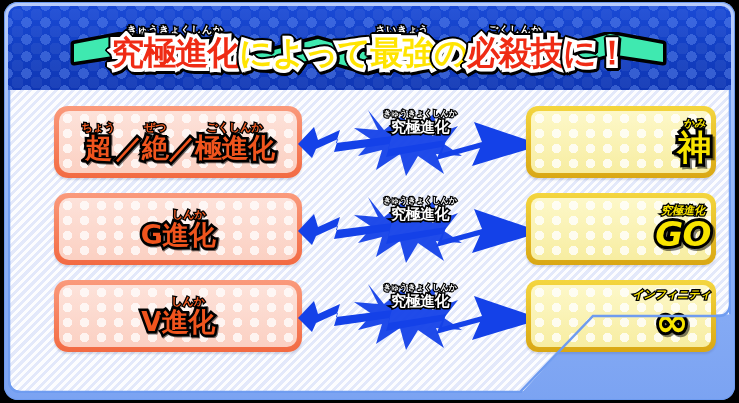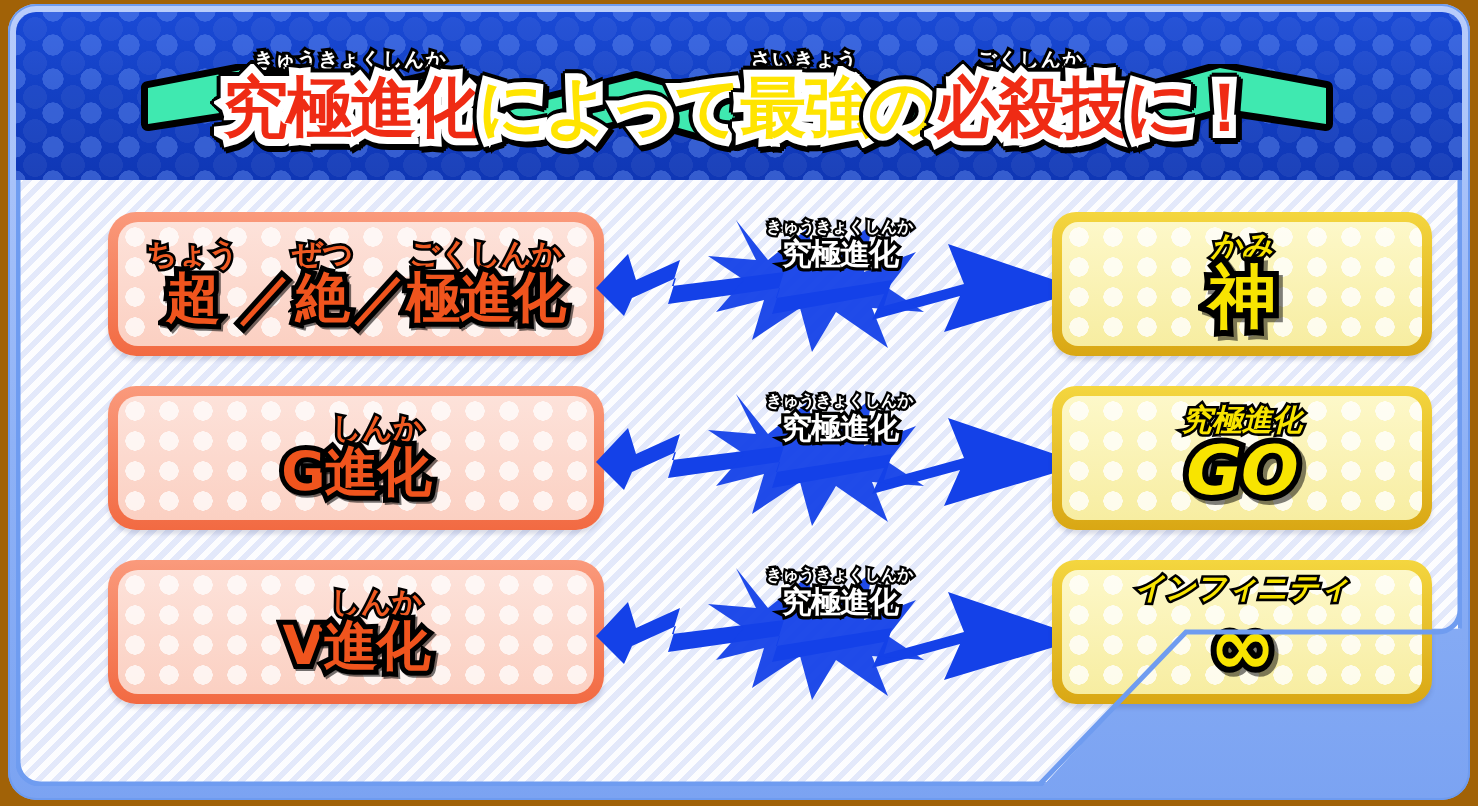--- a/index.html
+++ b/index.html
@@ -6,21 +6,21 @@
   html,body{
     width:739px; height:403px; overflow:hidden;
     background:#ffffff;
     font-family:"DejaVu Sans","Liberation Sans",sans-serif;
   }
 
   
   #frame{
     position:relative;
     width:739px; height:403px;
-    background:#a16207;
+    background:#000000;
   }
 
   
   .outer-shell{
     position:absolute;
     left:4px; top:2px; width:731px; height:398px;
     border-radius:14px;
     background:linear-gradient(180deg,#b9cdfb 0%,#8fb2f6 55%,#7ba3f2 100%);
     box-shadow:0 0 0 1px #6e9bef inset;
   }
@@ -166,31 +166,31 @@
     box-shadow:0 2px 2px rgba(60,70,120,0.18);
   }
   .card-right-in{
     width:100%; height:100%;
     border-radius:8px;
     background:#fbf3b8;
     background-image:
       radial-gradient(circle at 50% 50%, rgba(255,255,255,0.8) 0 42%, rgba(0,0,0,0) 43%),
       linear-gradient(180deg,#fdf8c9 0%,#f7eda1 100%);
     background-size:17px 15px, 100% 100%;
-    display:flex; align-items:center; justify-content:center;
+    display:flex; align-items:center; justify-content:flex-end;
   }
 
   
   .card-ruby{
     display:inline-flex; align-items:flex-end; justify-content:center;
     line-height:1;
   }
   .cu{ display:inline-flex; flex-direction:column; align-items:center; }
   .cu-top{
-    font-size:15px; font-weight:bold; line-height:1;
+    font-size:11px; font-weight:bold; line-height:1;
     margin-bottom:0px;
     letter-spacing:0px;
   }
   .cu-base{
     font-size:27px; font-weight:bold; line-height:1.1;
     letter-spacing:-0.5px;
   }
   
   .left-txt .cu-top{
     color:#f05a22; -webkit-text-stroke:2.6px #000; paint-order:stroke fill;

